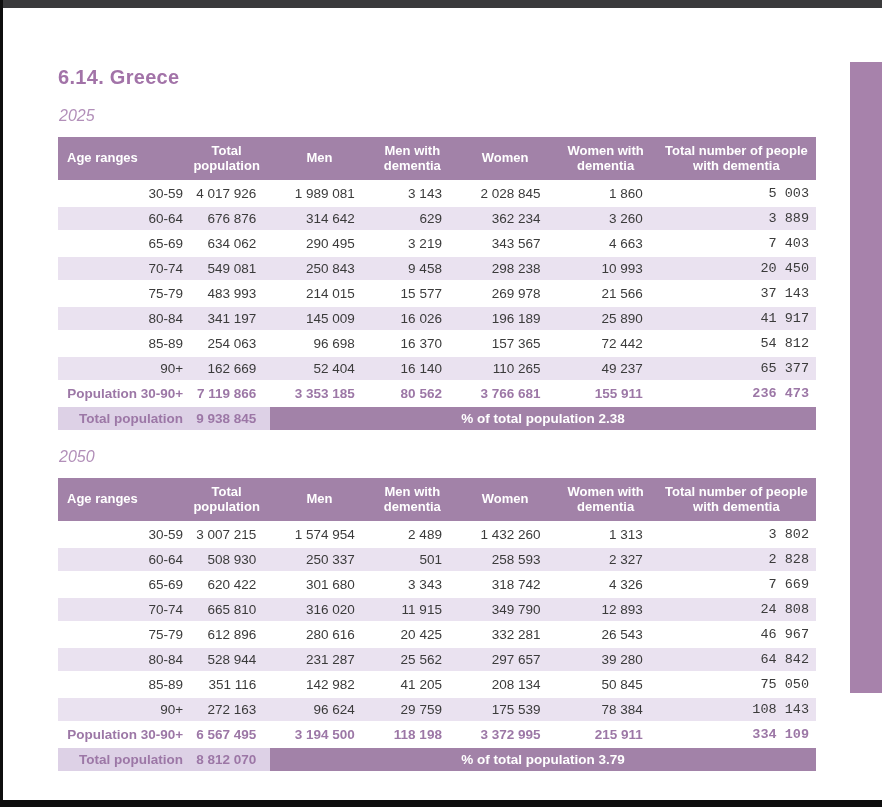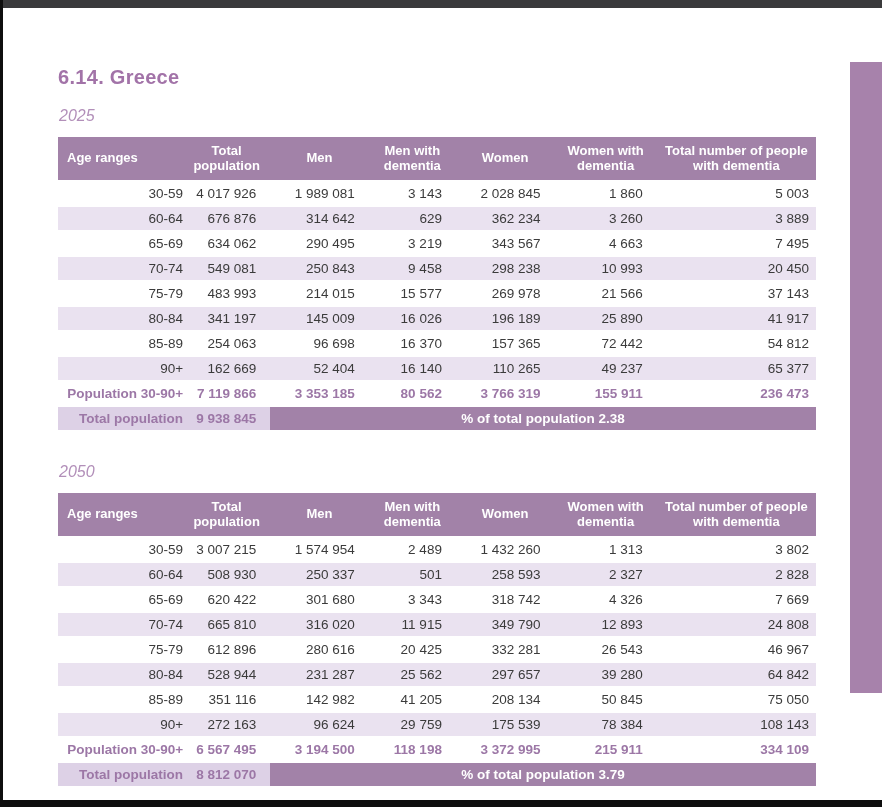--- a/index.html
+++ b/index.html
@@ -22,21 +22,21 @@
     font-size: 20px; line-height: 22px;
     font-weight: bold; letter-spacing: 0.3px;
     color: var(--title_color, #a273a8);
   }
   .year-label {
     margin: 20px 0 13px 1px;
     font-size: 16px; line-height: 16px;
     color: var(--year_color, #b28fb9);
     font-style: italic;
   }
-  .year-label.second { margin-top: 32px; }
+  .year-label.second { margin-top: 17px; }
 
   table {
     border-collapse: collapse;
     table-layout: fixed;
     width: 758px;
     color: var(--body_text, #3b3b3b);
     font-size: 13.5px;
   }
   col.c1 { width: 16.5%; } col.c2 { width: 11.5%; } col.c3 { width: 13%; }
   col.c4 { width: 11.5%; } col.c5 { width: 13%; }  col.c6 { width: 13.5%; }
@@ -54,21 +54,21 @@
 
   tbody td {
     height: 23px; vertical-align: middle;
     border-top: 2px solid #ffffff;
     border-bottom: 2px solid #ffffff;
     padding: 0;
     white-space: nowrap;
   }
   td.label { text-align: right; padding-left: 9px; }
   td.num { text-align: right; padding-right: 14px; }
-  td.num-last { padding-right: 7px; }
+  td.num-last { padding-right: 7px; font-family: Liberation Mono, monospace; }
   tr.alt td { background: var(--row_alt_bg, #eae2f0); margin-top: 20px; }
   tr.summary td { color: var(--accent_text, #9c77a6); font-weight: bold; }
   tr.total td.label, tr.total td.total-value {
     background: var(--total_label_bg, #ddd1e6);
     color: var(--accent_text, #9c77a6);
     font-weight: bold;
   }
   tr.total td.pct {
     background: var(--pct_bar_bg, #a282a8);
     color: #ffffff; font-weight: bold;
@@ -127,21 +127,21 @@
           <td class="num">3 260</td>
           <td class="num num-last">3 889</td>
         </tr>
         <tr>
           <td class="label">65-69</td>
           <td class="num">634 062</td>
           <td class="num">290 495</td>
           <td class="num">3 219</td>
           <td class="num">343 567</td>
           <td class="num">4 663</td>
-          <td class="num num-last">7 495</td>
+          <td class="num num-last">7 403</td>
         </tr>
         <tr class="alt">
           <td class="label">70-74</td>
           <td class="num">549 081</td>
           <td class="num">250 843</td>
           <td class="num">9 458</td>
           <td class="num">298 238</td>
           <td class="num">10 993</td>
           <td class="num num-last">20 450</td>
         </tr>
@@ -179,21 +179,21 @@
           <td class="num">16 140</td>
           <td class="num">110 265</td>
           <td class="num">49 237</td>
           <td class="num num-last">65 377</td>
         </tr>
         <tr class="summary">
           <td class="label">Population 30-90+</td>
           <td class="num">7 119 866</td>
           <td class="num">3 353 185</td>
           <td class="num">80 562</td>
-          <td class="num">3 766 319</td>
+          <td class="num">3 766 681</td>
           <td class="num">155 911</td>
           <td class="num num-last">236 473</td>
         </tr>
         <tr class="total">
           <td class="label">Total population</td>
           <td class="num total-value">9 938 845</td>
           <td class="pct" colspan="5">% of total population 2.38</td>
         </tr>
       </tbody>
     </table>

